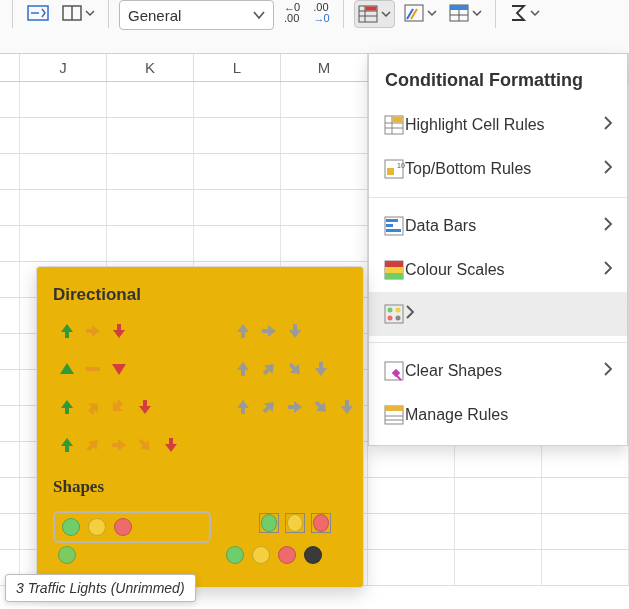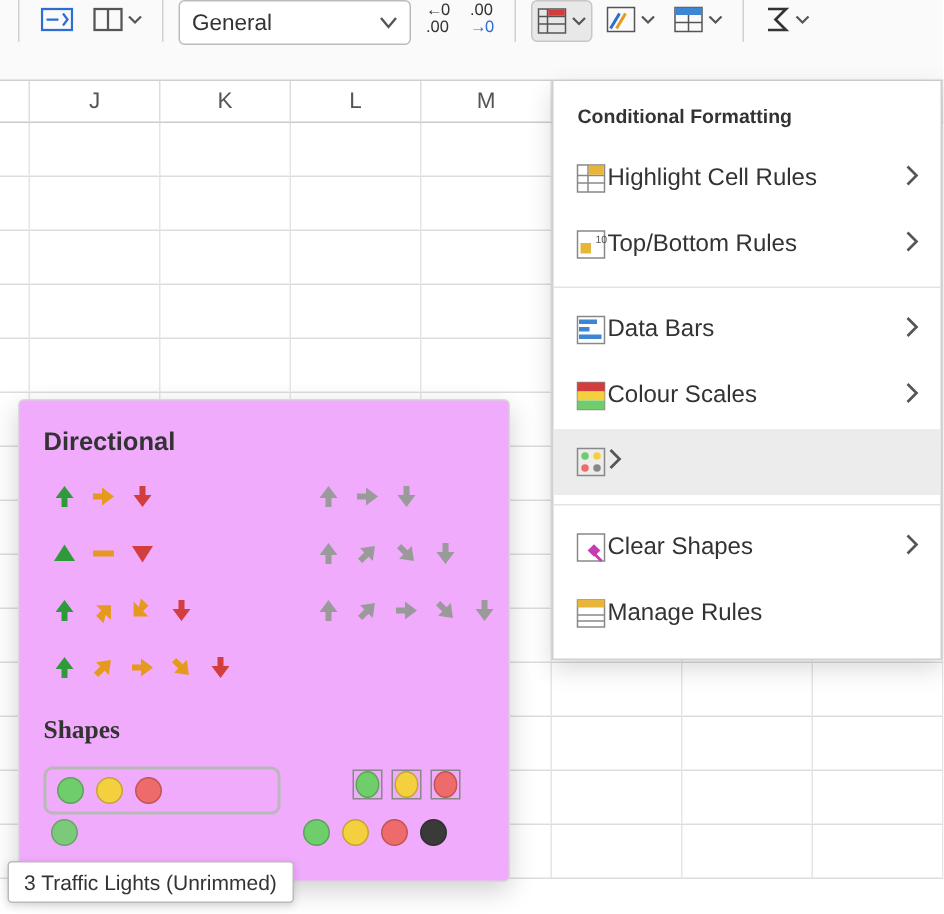--- a/index.html
+++ b/index.html
@@ -85,21 +85,21 @@
     top: 54px; left: 368px;
     width: 260px;
     background: #fff;
     border: 1px solid #d0d0d0;
     border-top: none;
     box-shadow: 0 6px 16px rgba(0,0,0,0.15);
     padding: 12px 0 8px 0;
     z-index: 20;
   }
   .cf-title {
-    font-size: 13px;
+    font-size: 18px;
     font-weight: 700;
     padding: 4px 16px 12px 16px;
   }
   .cf-item {
     display:flex;
     align-items:center;
     height: 44px;
     padding: 0 14px;
     cursor: default;
     font-size: 16px;
@@ -109,23 +109,23 @@
   .cf-item .arrow { color:#555; }
   .cf-sep { height:1px; background:#e3e3e3; margin: 6px 0; }
   .cf-icon-box {
     width: 22px; height: 22px;
     display:flex;align-items:center;justify-content:center;
   }
 
   
   .iconsets {
     position:absolute;
-    top: 266px; left: 12px;
+    top: 266px; left: 36px;
     width: 328px;
-    background:#f0abfc;
+    background:#eab308;
     border: 1px solid #d8d8d8;
     border-radius: 4px;
     box-shadow: 0 6px 18px rgba(0,0,0,0.18);
     z-index: 30;
     padding: 18px 16px 20px 16px;
   }
   .iconsets h4 {
     margin: 0 0 14px 0;
     font-size: 17px;
     font-weight: 700;
@@ -168,20 +168,21 @@
     position:absolute;
     top: 574px; left: 5px;
     background:#fff;
     border:1px solid #bbb;
     border-radius:3px;
     padding: 5px 10px;
     font-size: 14px;
     box-shadow: 0 2px 6px rgba(0,0,0,0.15);
     z-index: 40;
     white-space: nowrap;
+    font-style: italic;
   }
 </style>
 </head>
 <body>
 
 <div class="toolbar">
   <span class="tool-sep"></span>
 
   <span class="tool-btn">
     <svg width="22" height="22">

